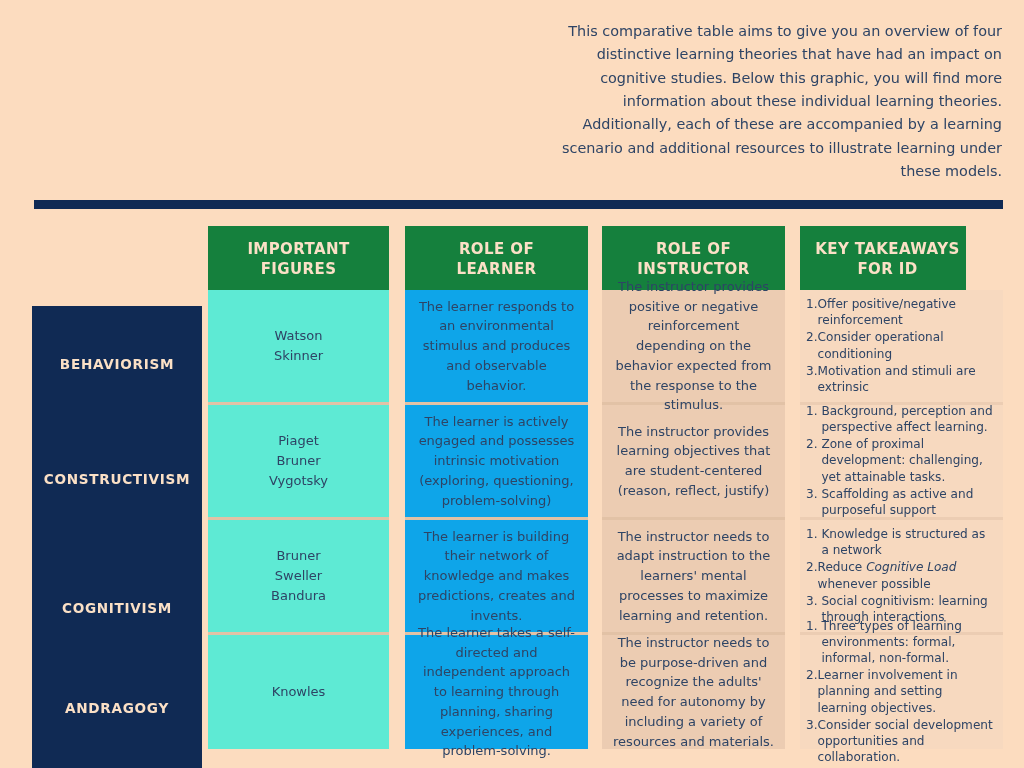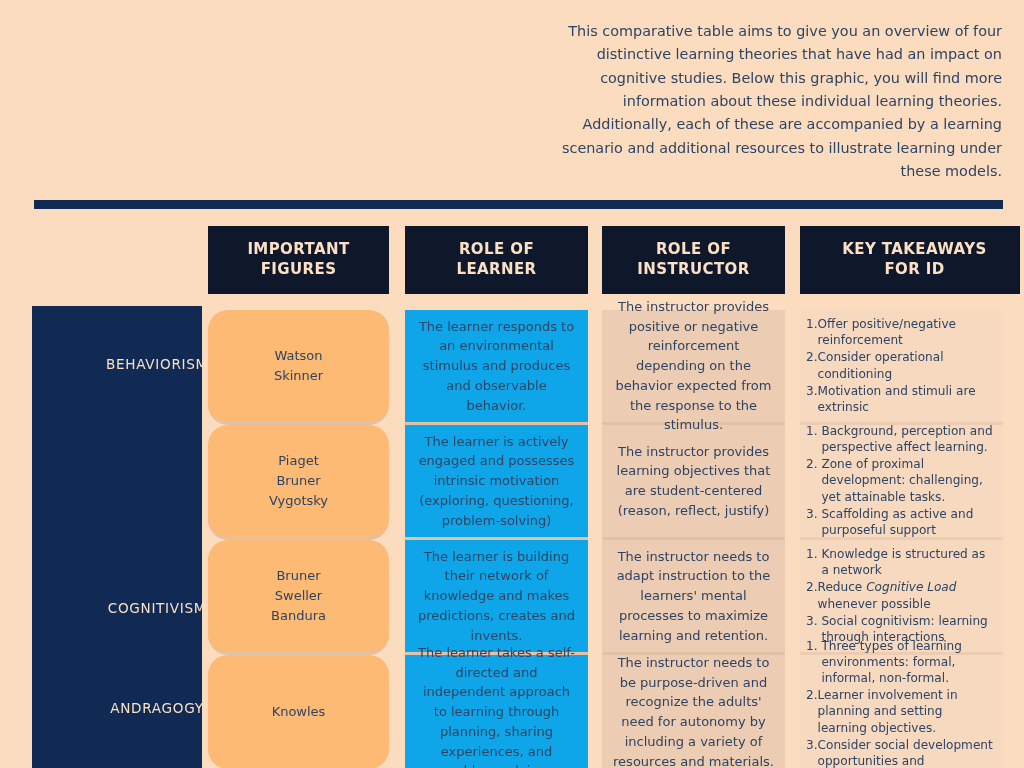--- a/index.html
+++ b/index.html
@@ -69,92 +69,91 @@
     position: absolute;
     left: 0;
     top: 6px;
     width: 1024px;
     height: 74px;
   }
   .col-header {
     position: absolute;
     top: 0;
     height: 68px;
-    background: #0f172a;
+    background: #15803d;
     color: #fbe0c6;
     display: flex;
     align-items: center;
     justify-content: center;
     text-align: center;
     font-size: 15px;
     font-weight: bold;
     letter-spacing: 0.4px;
     line-height: 1.32;
     box-sizing: border-box;
     padding: 0 6px;
   }
   .col-header .hline { display: block; }
   #col-header-0 { left: 208px;  width: 181px; }
   #col-header-1 { left: 405px;  width: 183px; }
   #col-header-2 { left: 602px;  width: 183px; }
-  #col-header-3 { left: 800px;  width: 220px; padding-left: 15px; }
+  #col-header-3 { left: 800px;  width: 166px; padding-left: 15px; }
 
   
   #theory-name-column {
     position: absolute;
     left: 32px;
     top: 86px;
     width: 170px;
     height: 659px;
     background: #102a54;
   }
   .theory-name-cell {
     position: absolute;
     left: 0;
     width: 170px;
     display: flex;
     align-items: center;
     justify-content: center;
     color: #fbe0c6;
     font-size: 13.6px;
-    font-weight: normal;
+    font-weight: bold;
     letter-spacing: 0.7px;
     text-align: center;
-    margin-left: 40px;
   }
   #theory-name-0 { top: 0px;   height: 115px; }
   #theory-name-1 { top: 115px; height: 115px; }
   #theory-name-2 { top: 244px; height: 115px; }
   #theory-name-3 { top: 345px; height: 114px; }
 
   
   .body-column {
     position: absolute;
-    top: 90px;
+    top: 70px;
   }
   #body-column-0 { left: 208px;  width: 181px; }
   #body-column-1 { left: 405px;  width: 183px; }
   #body-column-2 { left: 602px;  width: 183px; }
   #body-column-3 { left: 800px;  width: 203px; }
 
   .body-cell {
     box-sizing: border-box;
     display: flex;
     align-items: center;
     justify-content: center;
     text-align: center;
     color: #2e4465;
     font-size: 13px;
     line-height: 1.52;
     padding: 6px 10px;
     border-bottom: 3px solid #e2c2a6;
   }
   .body-cell.last { border-bottom: none; }
 
-  .col-shade-a { background: #fdba74; border-radius: 20px; }
+  .col-shade-a { background: #5eead4; }
   .col-shade-b { background: #0ea5e9; text-align: center; }
   .col-shade-c { background: #ecccb2; }
 
   .h-115 { height: 115px; }
   .h-114 { height: 114px; }
 
   
   .takeaways-cell {
     box-sizing: border-box;
     display: flex;
@@ -230,20 +229,21 @@
       <span>
         <span class="hline">KEY TAKEAWAYS</span>
         <span class="hline">FOR ID</span>
       </span>
     </div>
 
   </div>
 
   <div id="theory-name-column">
     <div class="theory-name-cell" id="theory-name-0">BEHAVIORISM</div>
+    <div class="theory-name-cell" id="theory-name-1">CONSTRUCTIVISM</div>
     <div class="theory-name-cell" id="theory-name-2">COGNITIVISM</div>
     <div class="theory-name-cell" id="theory-name-3">ANDRAGOGY</div>
   </div>
 
   <div class="body-column" id="body-column-0">
     <div class="body-cell col-shade-a h-115" style="white-space:pre-line">Watson
 Skinner</div>
     <div class="body-cell col-shade-a h-115" style="white-space:pre-line">Piaget
 Bruner
 Vygotsky</div>

